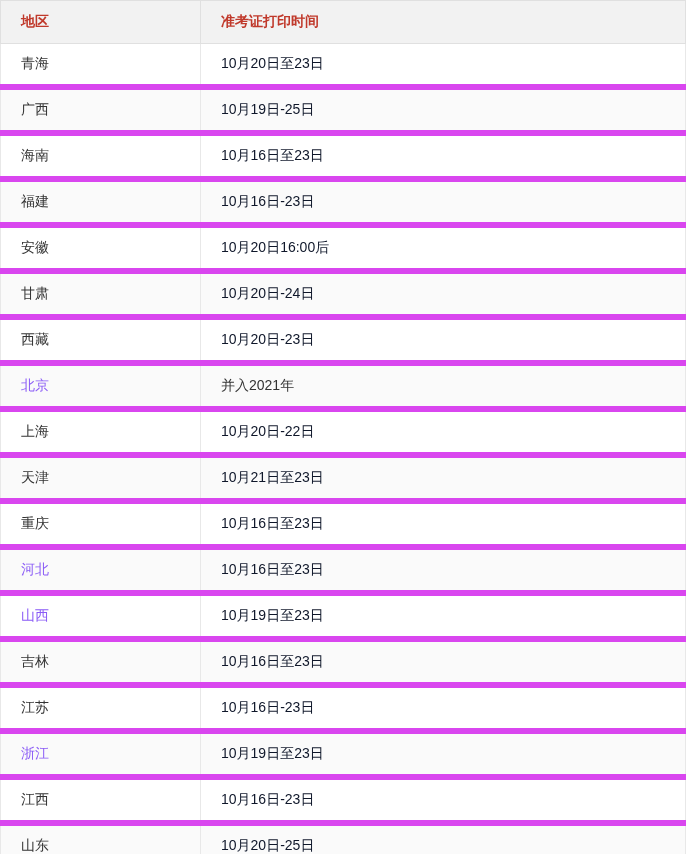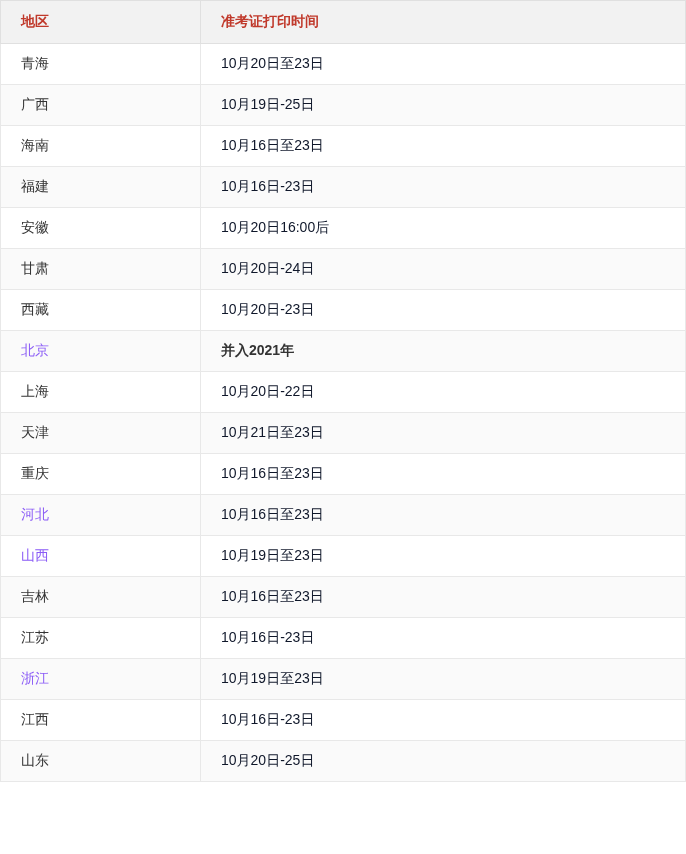--- a/index.html
+++ b/index.html
@@ -31,21 +31,21 @@
     }
     thead th {
       padding: 12px 20px;
       text-align: left;
       font-weight: normal;
       border: 1px solid #e0e0e0;
       color: #c0392b;
       font-weight: bold;
     }
     tbody tr {
-      border-bottom: 1px solid #d946ef;
+      border-bottom: 6px solid #d946ef;
       background: #fff;
     }
     tbody tr:nth-child(even) {
       background: #fafafa;
     }
     tbody td {
       padding: 11px 20px;
       border: 1px solid #e8e8e8;
       vertical-align: middle;
     }
@@ -54,21 +54,21 @@
       color: #8b5cf6;
     }
     .region-cell.black {
       color: #333;
     }
     .time-cell {
       color: #0f172a;
     }
     .time-cell.bold-black {
       color: #333;
-      font-weight: bold;
+      font-weight: normal;
     }
   </style>
 </head>
 <body>
 
 <div class="page-wrapper">
   <table>
     <thead>
       <tr>
         <th>地区</th>

